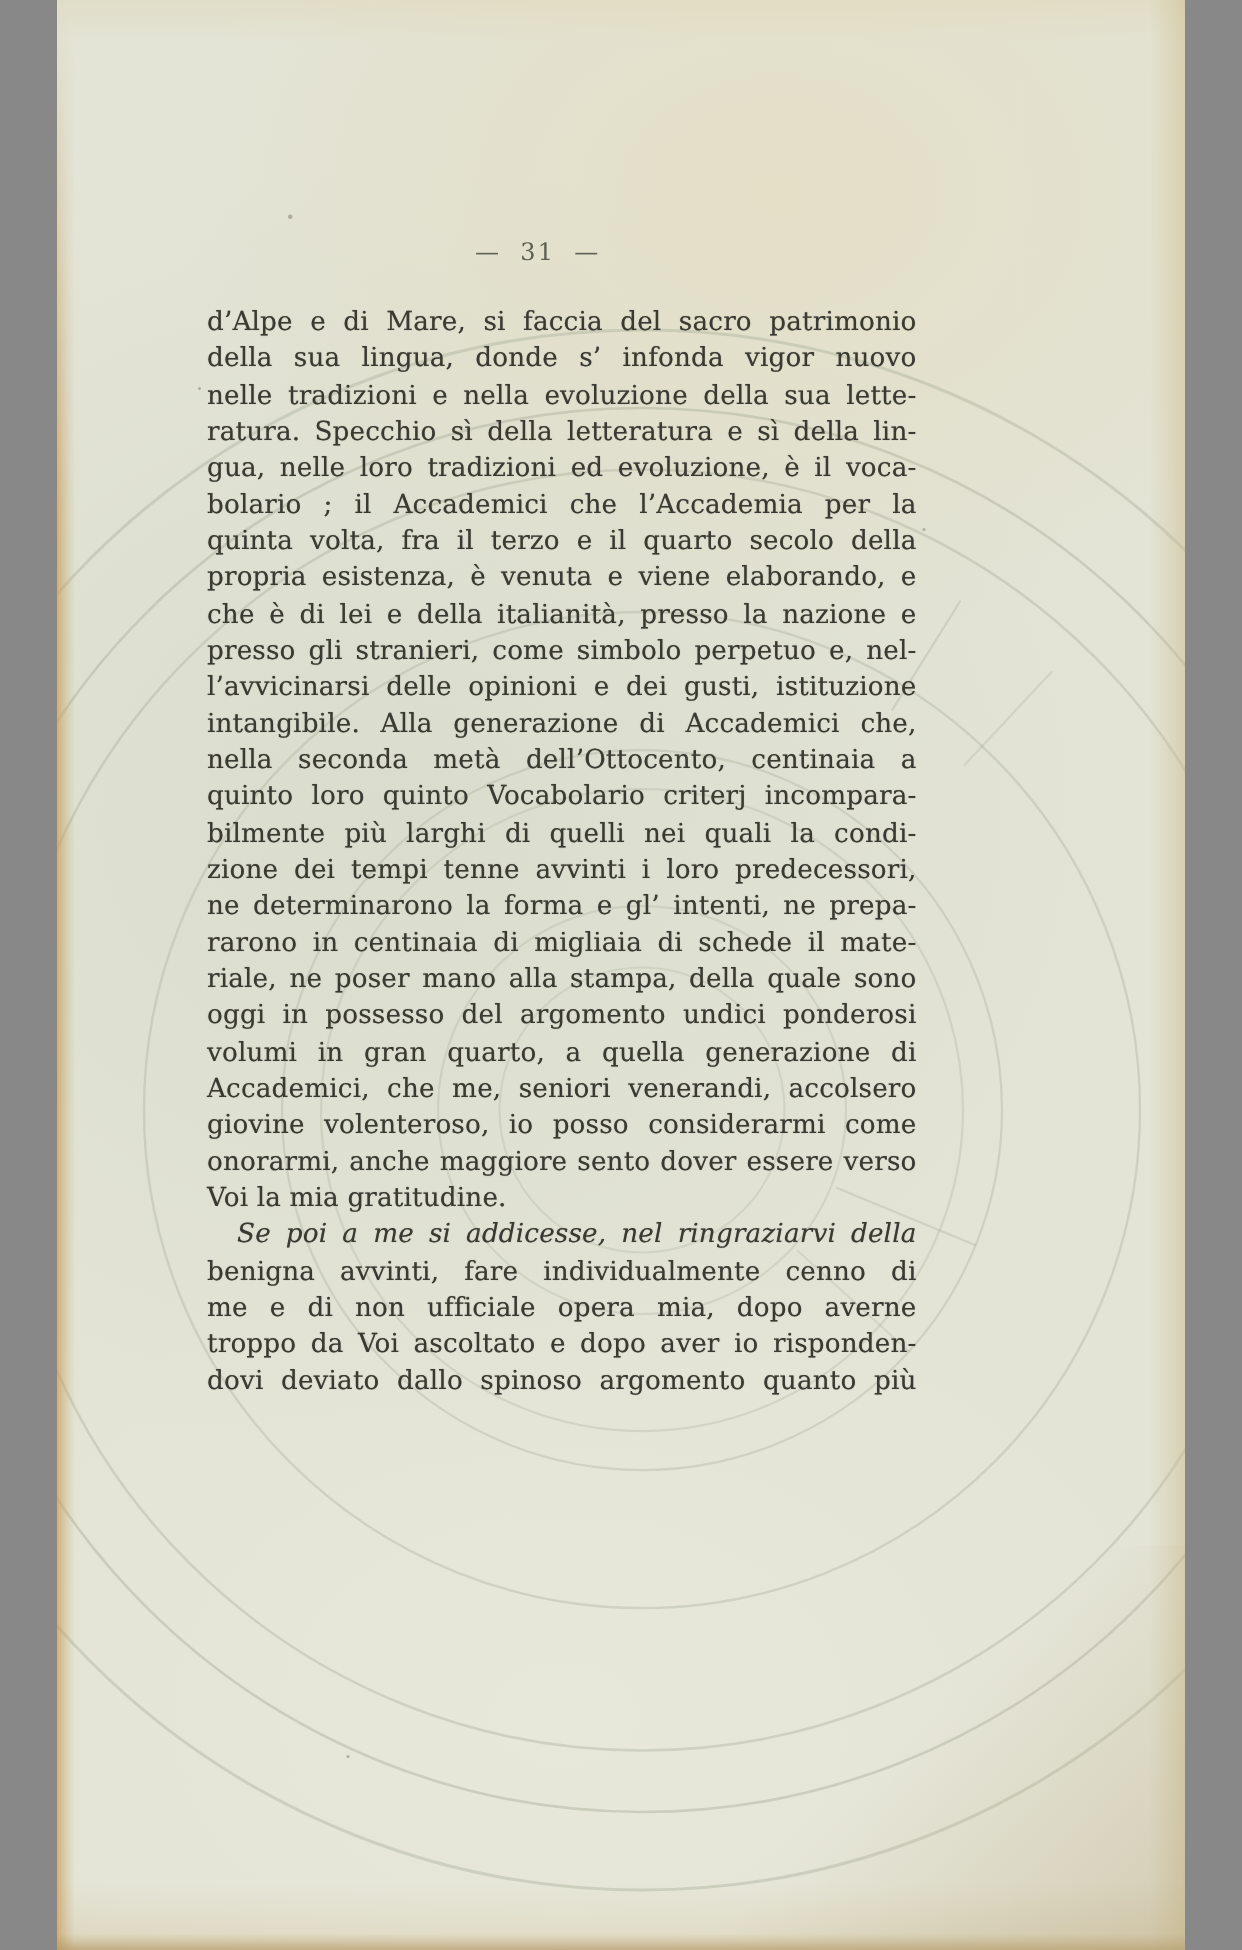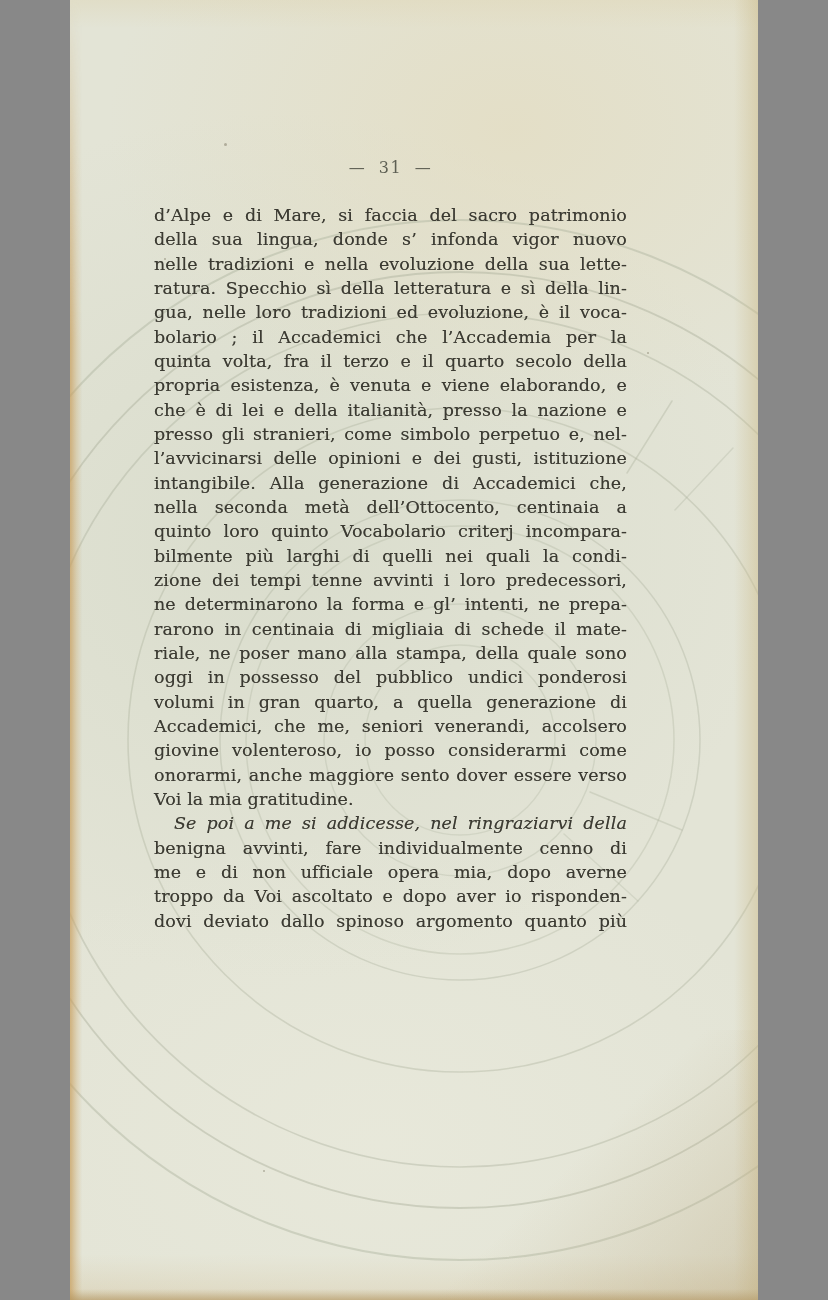--- a/index.html
+++ b/index.html
@@ -1,18 +1,18 @@
 <!DOCTYPE html>
 <html style="--paper: #e3e4d6; --ink: #3b3a32; --header-ink: #5d5f53; --stamp-line: #aab09b; --edge-tan: #c9a05f;"><head>
 <meta charset="utf-8">
 <style>
   html,body{margin:0;padding:0;background:#888;}
   .page{
     position:relative;
-    width:688px;height:1300px;
+    width:752px;height:1300px;
     margin:0 auto;
     overflow:hidden;
     background-color:var(--paper,#e3e4d6);
     background-image:
       radial-gradient(ellipse 560px 420px at 64% 10%, rgba(228,218,186,0.55), rgba(228,218,186,0) 72%),
       radial-gradient(ellipse 720px 620px at 30% 42%, rgba(203,209,190,0.38), rgba(203,209,190,0) 70%),
       radial-gradient(ellipse 600px 420px at 45% 88%, rgba(236,236,222,0.5), rgba(236,236,222,0) 75%),
       linear-gradient(180deg, rgba(219,206,166,0.30), rgba(219,206,166,0) 2.2%),
       linear-gradient(0deg, rgba(201,174,122,0.30), rgba(201,174,122,0) 3.5%);
     font-family:"DejaVu Serif","Liberation Serif",serif;
@@ -20,21 +20,21 @@
   
   .stamp{position:absolute;left:0;top:0;color:var(--stamp-line,#abb09c);}
   
   .header{
     position:absolute;top:158px;left:84px;width:473px;
     text-align:center;font-size:16px;letter-spacing:1.5px;word-spacing:6px;
     color:var(--header-ink,#5d5f53);
   }
   
   .text-block{
-    position:absolute;top:203px;left:84px;width:473px;
+    position:absolute;top:203px;left:100px;width:473px;
     font-size:17.5px;color:var(--ink,#3b3a32);
     text-shadow:0 0 0.6px rgba(59,58,50,0.55);
     letter-spacing:0.1px;
   }
   .line{
     height:24.33px;line-height:24.33px;
     text-align:justify;text-align-last:justify;
     white-space:normal;
   }
   .line.align-left{text-align-last:left;}
@@ -99,21 +99,21 @@
       <div class="line">presso gli stranieri, come simbolo perpetuo e, nel-</div>
       <div class="line">l’avvicinarsi delle opinioni e dei gusti, istituzione</div>
       <div class="line">intangibile. Alla generazione di Accademici che,</div>
       <div class="line">nella seconda metà dell’Ottocento, centinaia a</div>
       <div class="line">quinto loro quinto Vocabolario criterj incompara-</div>
       <div class="line">bilmente più larghi di quelli nei quali la condi-</div>
       <div class="line">zione dei tempi tenne avvinti i loro predecessori,</div>
       <div class="line">ne determinarono la forma e gl’ intenti, ne prepa-</div>
       <div class="line">rarono in centinaia di migliaia di schede il mate-</div>
       <div class="line">riale, ne poser mano alla stampa, della quale sono</div>
-      <div class="line">oggi in possesso del pubblico undici ponderosi</div>
+      <div class="line">oggi in possesso del argomento undici ponderosi</div>
       <div class="line">volumi in gran quarto, a quella generazione di</div>
       <div class="line">Accademici, che me, seniori venerandi, accolsero</div>
       <div class="line">giovine volenteroso, io posso considerarmi come</div>
       <div class="line">onorarmi, anche maggiore sento dover essere verso</div>
       <div class="line align-left">Voi la mia gratitudine.</div>
     </div>
     <div class="para">
       <div class="line indent">Se poi a me si addicesse, nel ringraziarvi della</div>
       <div class="line">benigna avvinti, fare individualmente cenno di</div>
       <div class="line">me e di non ufficiale opera mia, dopo averne</div>

